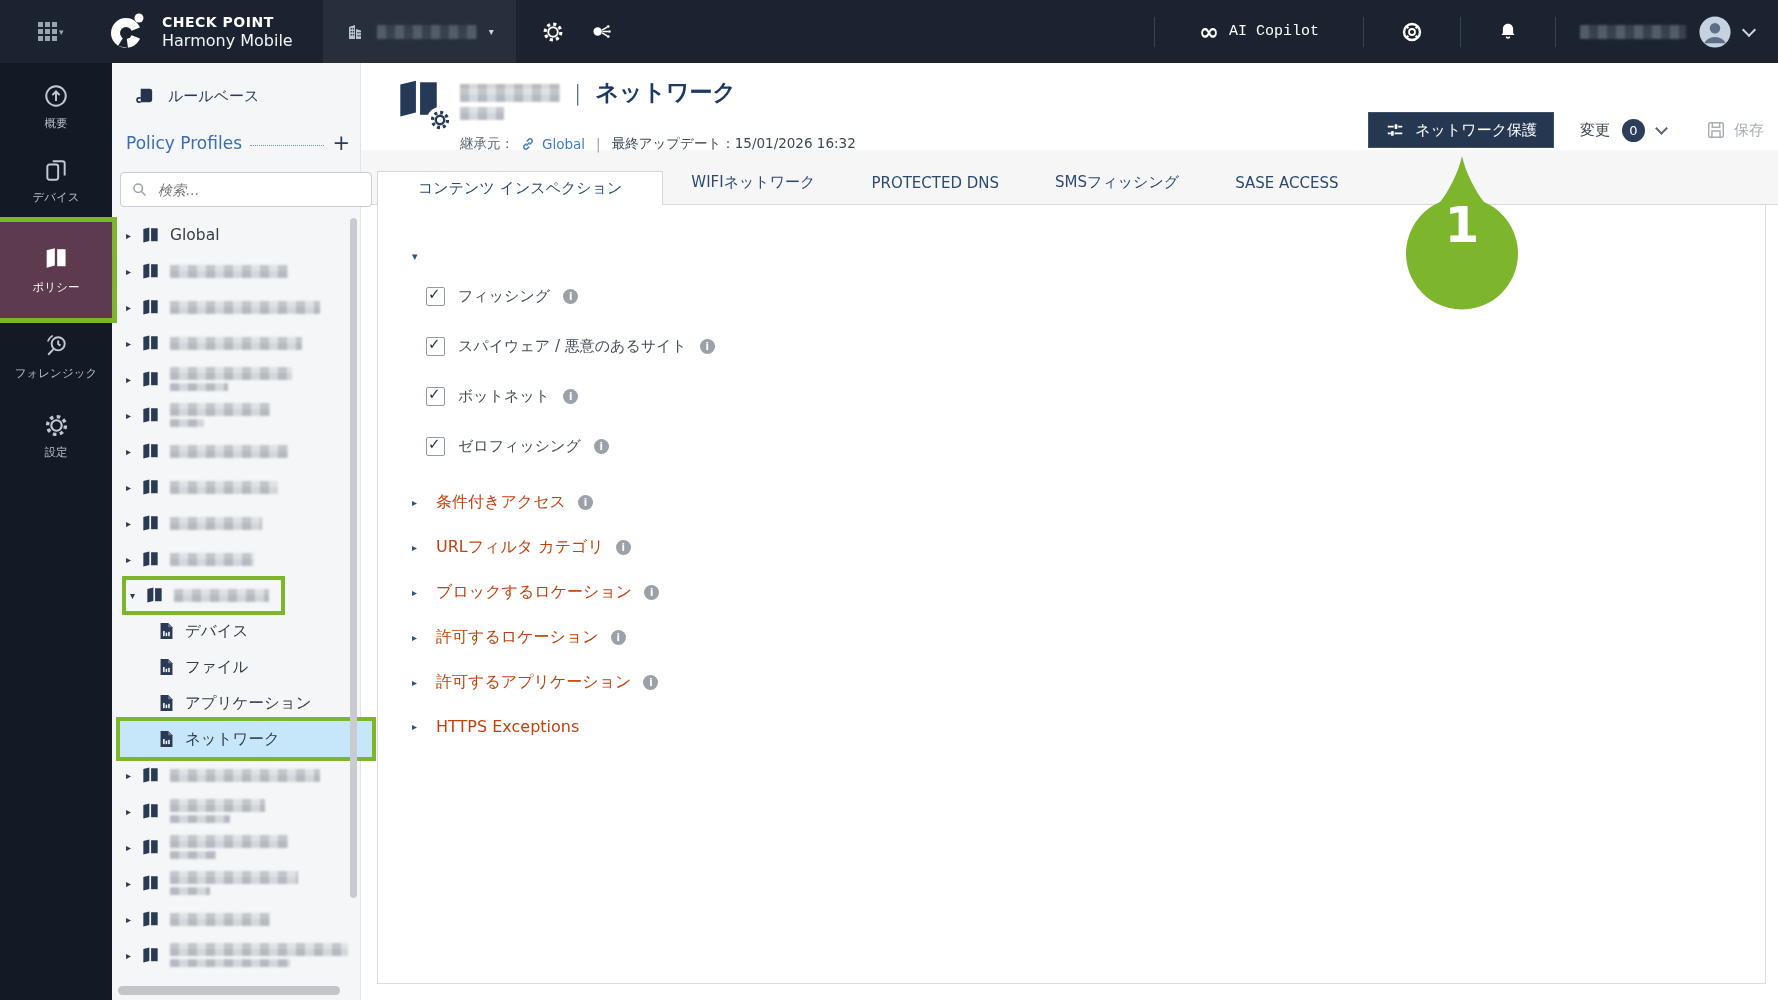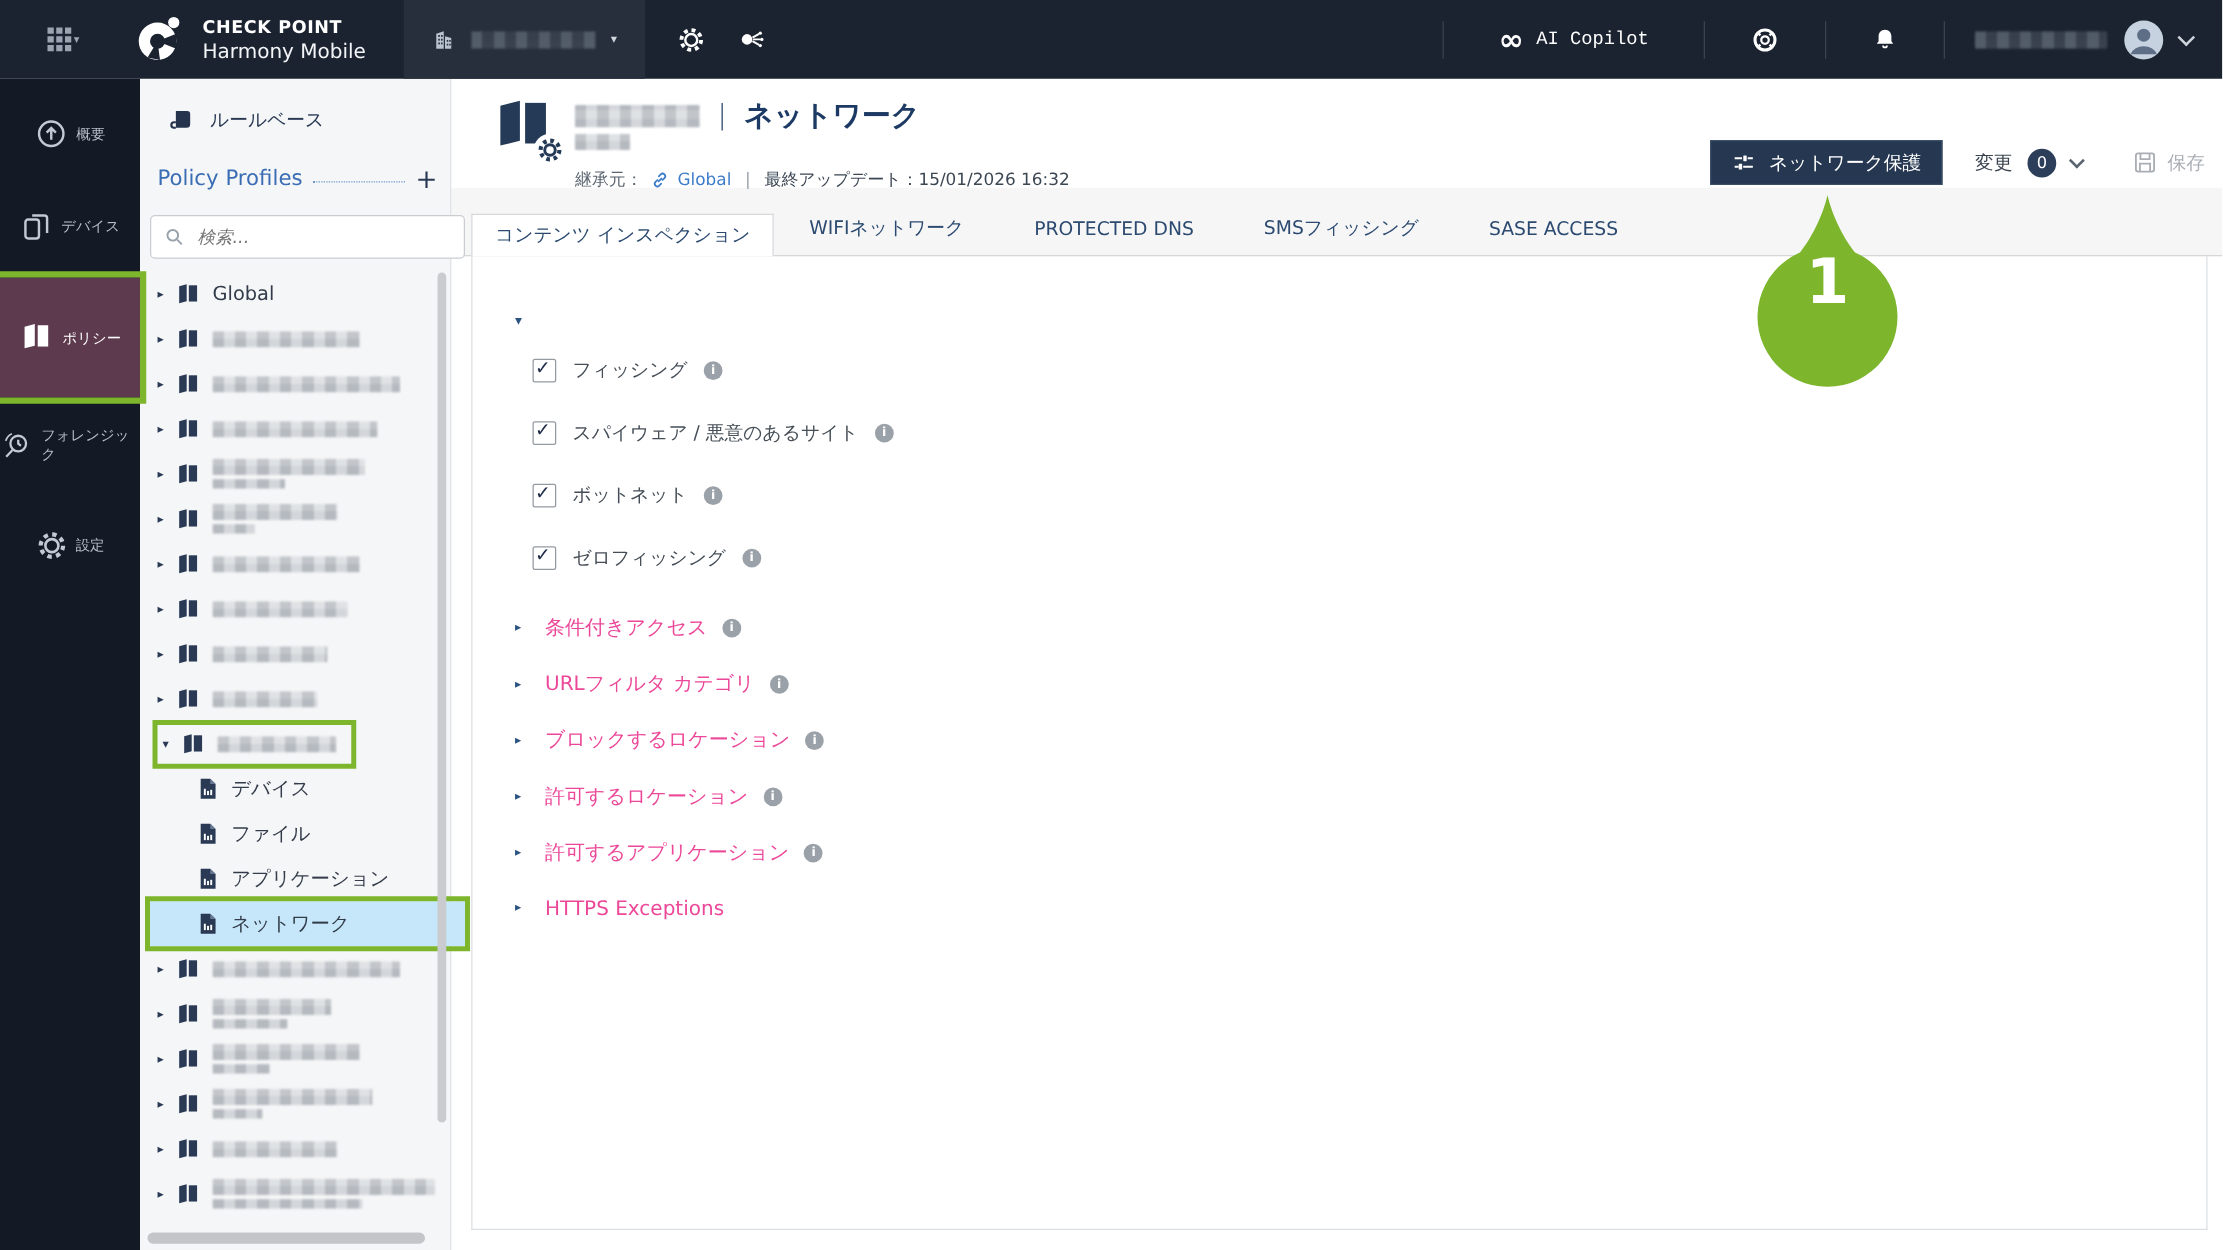--- a/index.html
+++ b/index.html
@@ -32,21 +32,21 @@
         background-image:repeating-linear-gradient(90deg,rgba(150,156,164,.45) 0 9px,rgba(216,219,222,.45) 9px 18px),
                          repeating-linear-gradient(0deg,#cfd3d7 0 7px,#e6e8ea 7px 14px);
         filter:blur(1px);}
   .mask.sub{height:8px;margin-top:3px;}
   .mask-dark{height:14px;border-radius:1px;
         background-image:repeating-linear-gradient(90deg,rgba(90,99,112,.8) 0 9px,rgba(58,66,79,.8) 9px 18px),
                          repeating-linear-gradient(0deg,#39414e 0 7px,#2e3644 7px 14px);
         filter:blur(1px);}
   
   .leftnav{position:absolute;left:0;top:63px;width:112px;bottom:0;background:var(--leftnav,#131a26);z-index:45;}
-  .nav-item{position:absolute;left:0;width:112px;display:flex;align-items:center;
+  .nav-item{position:absolute;left:0;width:112px;display:flex;flex-direction:column;align-items:center;
             justify-content:center;gap:7px;cursor:pointer;color:#b6bec9;font-size:11.5px;}
   .nav-item.active{background:var(--active-nav,#5d3a4d);outline:5px solid var(--green,#7db52c);color:#fff;}
   
   .sidebar2{position:absolute;left:112px;top:63px;width:248px;bottom:0;background:#f5f6f7;
             border-right:1px solid #e1e3e6;z-index:20;}
   .rulebase{position:absolute;left:22px;top:23px;display:flex;align-items:center;gap:13px;cursor:pointer;
             color:#2a3a55;font-size:15px;}
   .profrow{position:absolute;left:14px;top:70px;right:10px;display:flex;align-items:center;gap:8px;}
   .profrow .ptitle{color:#3b6db4;font-size:17px;cursor:pointer;white-space:nowrap;}
   .profrow .dots{flex:1;border-top:1px dotted #6d96c8;margin-top:4px;}
@@ -91,39 +91,39 @@
   .badge{width:23px;height:23px;border-radius:50%;background:#2c3e5a;color:#fff;font-size:13px;
          display:flex;align-items:center;justify-content:center;}
   .chev-s{width:7px;height:7px;border-right:2px solid #5a6572;border-bottom:2px solid #5a6572;
           transform:rotate(45deg);margin-top:-3px;}
   .savebtn{display:flex;align-items:flex-end;gap:8px;margin-left:40px;color:#a9aeb4;font-size:15px;cursor:default;}
   
   .tabband{position:absolute;left:360px;top:150px;right:0;height:54px;background:#f6f6f7;
            border-bottom:1px solid #d5d8db;display:flex;align-items:flex-end;z-index:9;}
   .tab{font-size:15px;color:#2c4a70;padding:0 28px 12px 28px;cursor:pointer;white-space:nowrap;}
   .tab.active{margin-left:17px;background:#fff;border:1px solid #d5d8db;border-bottom:none;height:33px;
-              display:flex;align-items:center;margin-bottom:-1px;padding:0 18px;}
+              display:flex;align-items:center;margin-bottom:-1px;padding:0 40px;}
   
   .panel{position:absolute;left:377px;top:204px;width:1389px;height:780px;background:#fff;
          border:1px solid #dcdfe2;border-top:none;box-sizing:border-box;z-index:8;}
   .sec-head{margin:46px 0 0 34px;display:flex;align-items:center;gap:10px;cursor:pointer;}
   .sec-head .caret{color:#2c5483;font-size:11px;}
   .sec-head .slab{color:#3a7cc9;font-size:15.5px;}
   .check-row{margin:31px 0 0 48px;display:flex;align-items:center;gap:13px;}
   .check-row:first-of-type{margin-top:24px;}
   .cbox{width:17px;height:17px;background:#fff;border:1px solid #939aa1;border-radius:2px;position:relative;
         cursor:pointer;flex:0 0 17px;}
   .cbox .ck{position:absolute;left:1px;top:-3px;color:#1f2c48;font-size:15px;font-weight:bold;}
   .check-row .clab{font-size:15px;color:#454e57;}
   .info{width:15px;height:15px;border-radius:50%;background:#9ba1a8;color:#fff;font-size:10px;font-weight:bold;
         display:inline-flex;align-items:center;justify-content:center;cursor:pointer;font-style:normal;}
   .folds{margin-top:36px;}
   .fold-row{margin:24px 0 0 34px;display:flex;align-items:center;gap:12px;cursor:pointer;}
   .fold-row .caret{color:#2c5483;font-size:10px;width:12px;}
-  .fold-row .flab{color:#ec4899;font-size:16px;}
+  .fold-row .flab{color:#c2410c;font-size:16px;}
   
   .balloon{position:absolute;left:1398px;top:152px;width:128px;height:160px;z-index:50;pointer-events:none;}
   .balloon .num{position:absolute;left:0;top:44px;width:128px;text-align:center;color:#fff;font-size:50px;
                 font-weight:bold;}
   svg{display:block;}
 </style>
 </head>
 <body>
 
 <div class="screen">

